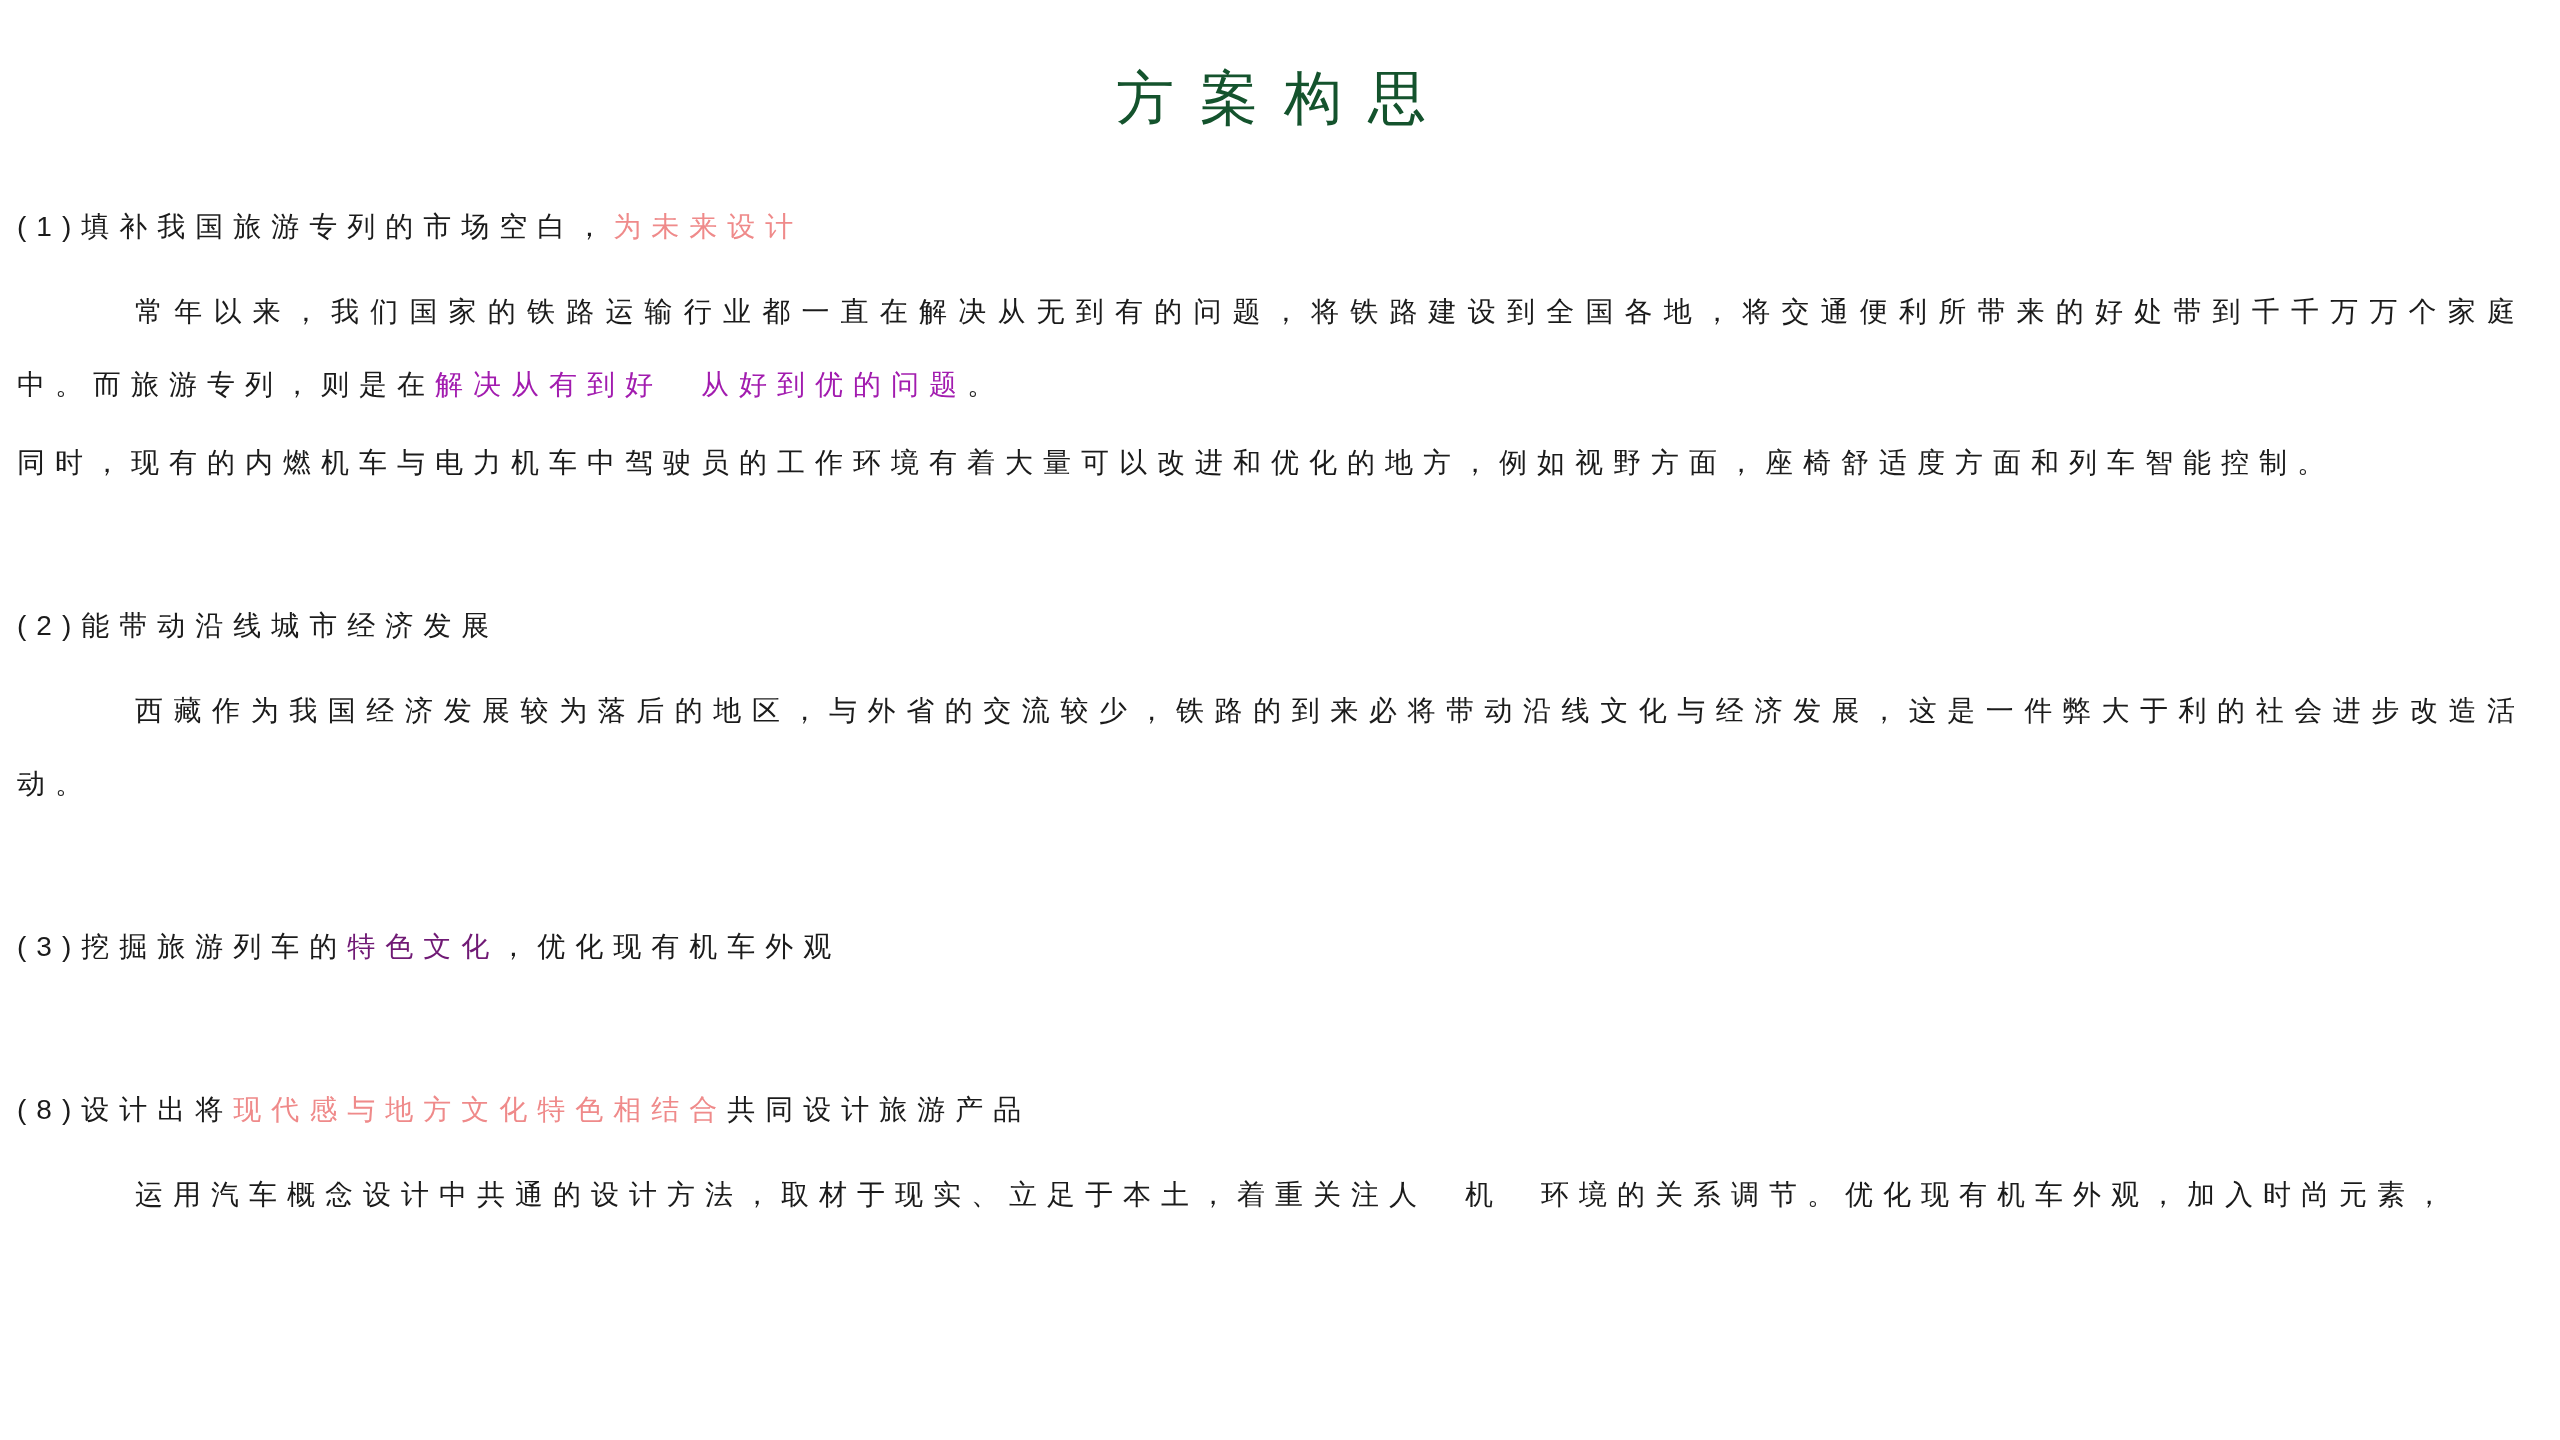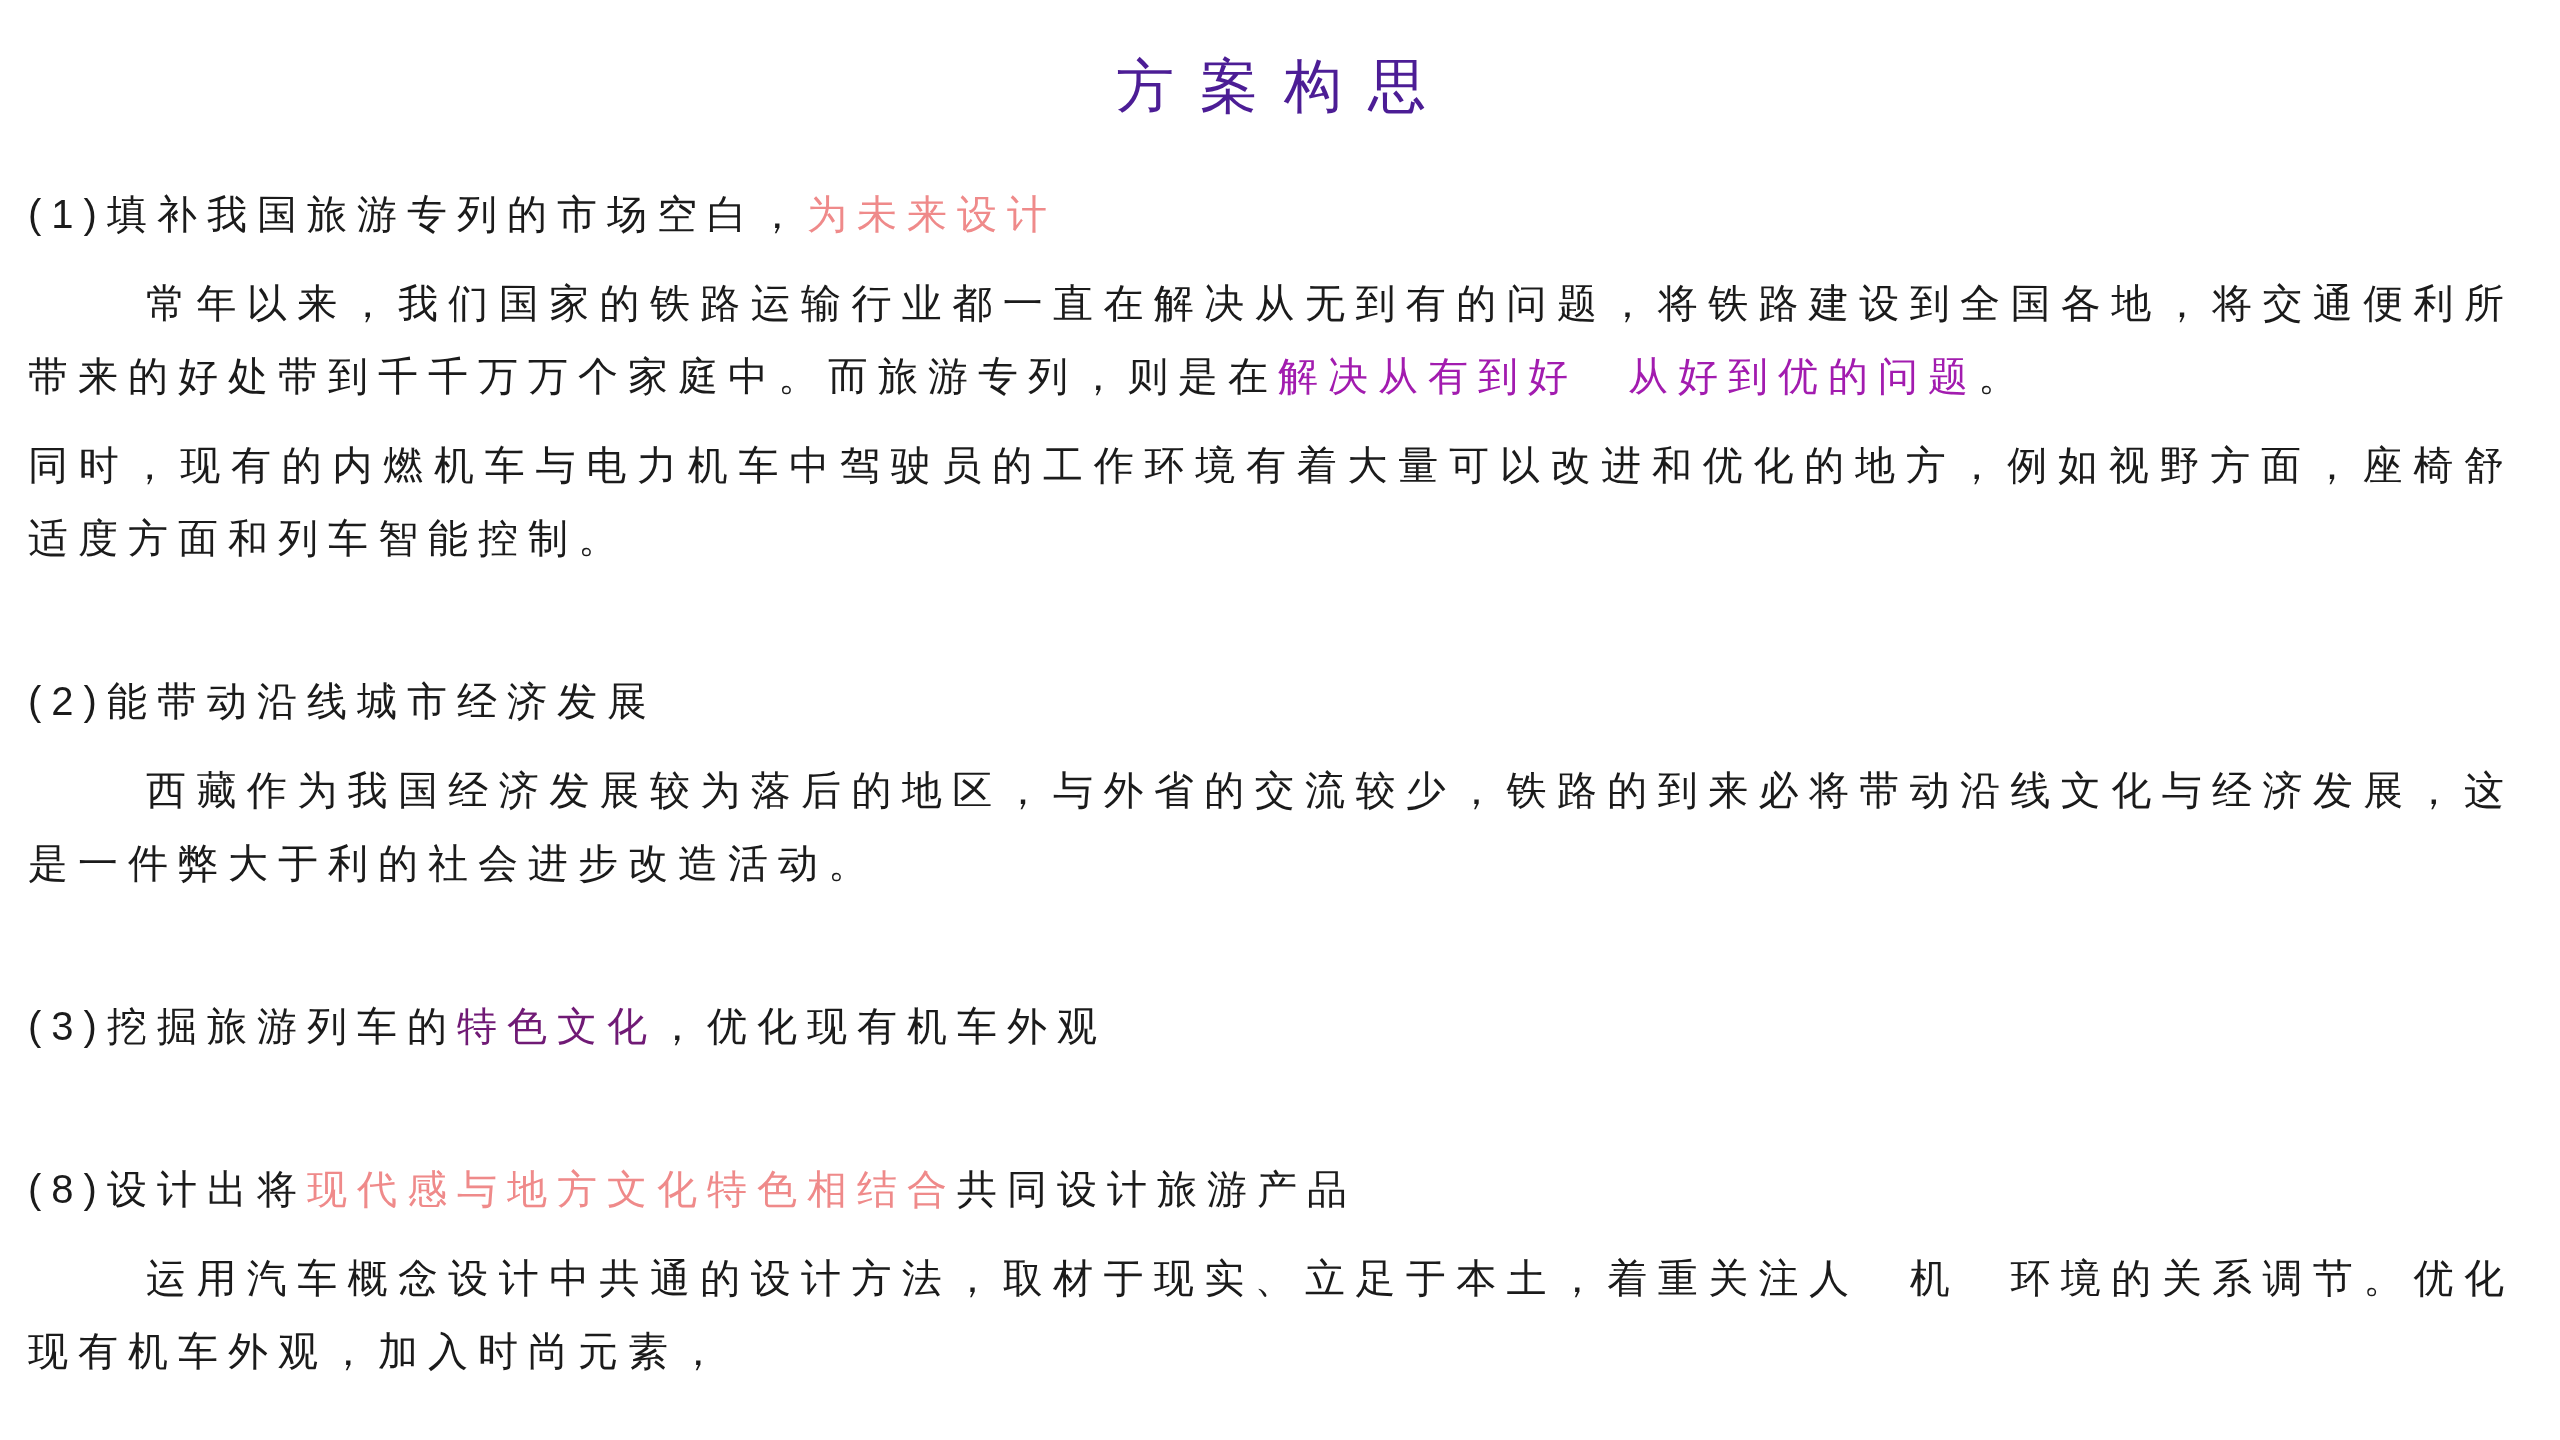--- a/index.html
+++ b/index.html
@@ -16,37 +16,37 @@
   }
   .doc {
     padding: 0 30px 0 12px;
     box-sizing: border-box;
   }
   .page-title {
     text-align: center;
     font-weight: normal;
     font-size: 58px;
     letter-spacing: 26px;
-    color: #4c1d95;
-    margin: 0;
+    color: #14532d;
+    margin: 12px;
     padding-top: 48px;
     text-indent: 26px; 
   }
   .section {
     margin-top: 90px;
   }
   .section:first-of-type {
     margin-top: 52px;
   }
   .para {
-    font-size: 40px;
+    font-size: 28px;
     line-height: 73px;
     letter-spacing: 10px;
     text-align: justify;
-    margin: 16px;
+    margin: 5px;
     color: #1b1b1b;
   }
   .para.heading {
     margin-bottom: 12px;
   }
   .para.indent {
     text-indent: 118px;
   }
   .accent {
     

